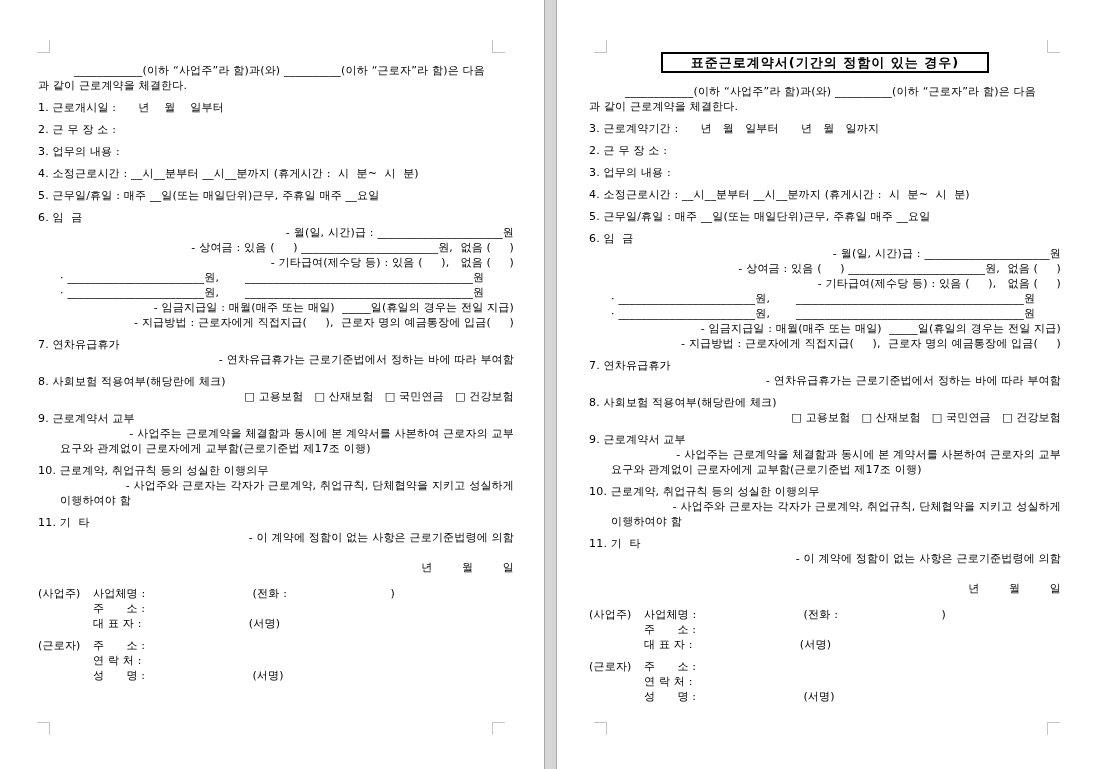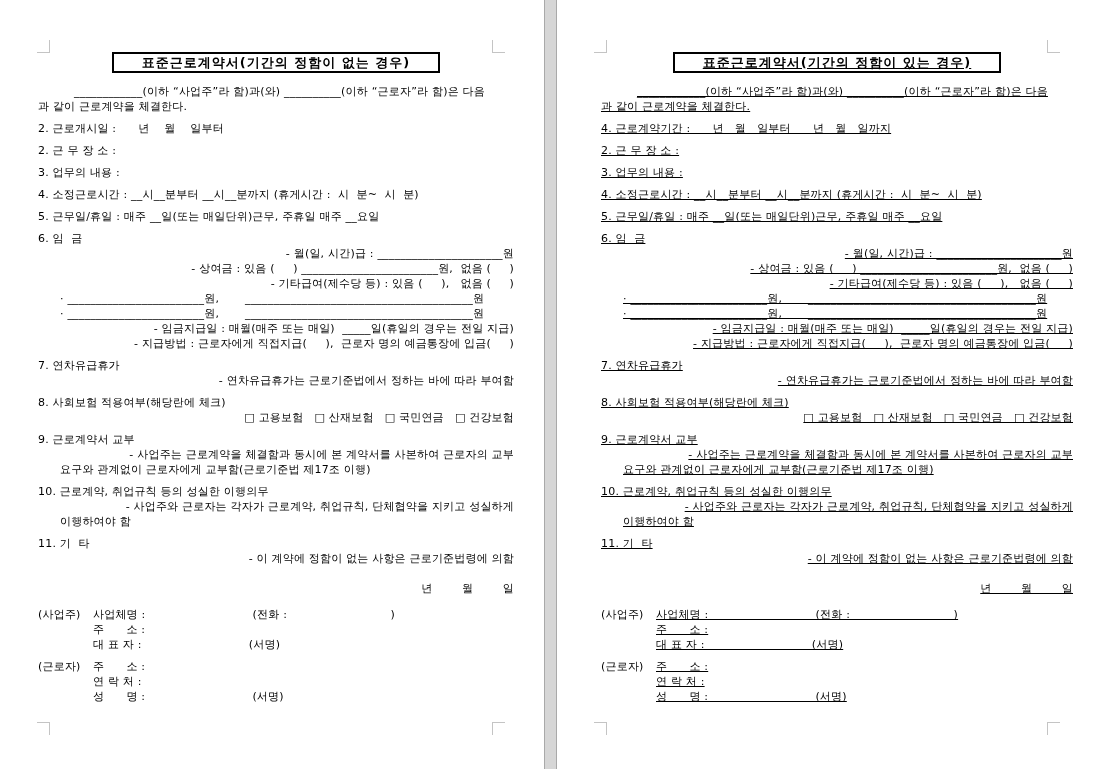--- a/index.html
+++ b/index.html
@@ -11,21 +11,21 @@
   .page{position:absolute;top:0;bottom:0;background:#ffffff;}
   .page-left{left:0;width:544px;}
   .page-right{left:557px;width:540px;}
   .page-gap{
     position:absolute;top:0;bottom:0;left:544px;width:13px;
     background:#d6d6d6;border-left:1px solid #a9a9a9;border-right:1px solid #a9a9a9;
     box-sizing:border-box;
   }
   .content{position:absolute;top:52px;}
   .page-left .content{left:38px;width:476px;}
-  .page-right .content{left:44px;width:472px;text-decoration:underline;}
+  .page-right .content{left:32px;width:472px;}
   .title-box{
     width:328px;margin:0 auto;border:2px solid #000;box-sizing:border-box;
     text-align:center;font-weight:bold;font-size:13px;line-height:17px;
     letter-spacing:1px;padding:0 2px;
   }
   .lines{margin-top:8px;}
   .ln{font-size:11px;line-height:15px;white-space:pre;letter-spacing:0.2px;}
   .ind1{padding-left:12px;text-align:right;}
   .ind2{padding-left:22px;}
   .ind3{text-indent:36px;}
@@ -49,27 +49,24 @@
 </style>
 </head>
 <body>
 
 <div class="page page-left">
   <div class="mark tl"></div>
   <div class="mark tr"></div>
   <div class="mark bl"></div>
   <div class="mark br"></div>
   <div class="content">
-    <div class="title-box">
-      <span>표준근로계약서(기간의 정함이 없는 경우)</span>
-    </div>
     <div class="lines">
         <div class="ln ind3 mt2">____________(이하 “사업주”라 함)과(와) __________(이하 “근로자”라 함)은 다음</div>
         <div class="ln">과 같이 근로계약을 체결한다.</div>
-        <div class="ln mt1">2. 근로개시일 :      년    월    일부터</div>
+        <div class="ln mt1">1. 근로개시일 :      년    월    일부터</div>
         <div class="ln mt1">2. 근 무 장 소 :</div>
         <div class="ln mt1">3. 업무의 내용 :</div>
         <div class="ln mt1">4. 소정근로시간 : __시__분부터 __시__분까지 (휴게시간 :  시  분~  시  분)</div>
         <div class="ln mt1">5. 근무일/휴일 : 매주 __일(또는 매일단위)근무, 주휴일 매주 __요일</div>
         <div class="ln mt1">6. 임  금</div>
         <div class="ln ind1">- 월(일, 시간)급 : ______________________원</div>
         <div class="ln ind1">- 상여금 : 있음 (     ) ________________________원,  없음 (     )</div>
         <div class="ln ind1">- 기타급여(제수당 등) : 있음 (     ),   없음 (     )</div>
         <div class="ln ind2">· ________________________원,       ________________________________________원</div>
         <div class="ln ind2">· ________________________원,       ________________________________________원</div>
@@ -105,21 +102,21 @@
   <div class="mark tr"></div>
   <div class="mark bl"></div>
   <div class="mark br"></div>
   <div class="content">
     <div class="title-box">
       <span>표준근로계약서(기간의 정함이 있는 경우)</span>
     </div>
     <div class="lines">
         <div class="ln ind3 mt2">____________(이하 “사업주”라 함)과(와) __________(이하 “근로자”라 함)은 다음</div>
         <div class="ln">과 같이 근로계약을 체결한다.</div>
-        <div class="ln mt1">4. 근로계약기간 :      년   월   일부터      년   월   일까지</div>
+        <div class="ln mt1">3. 근로계약기간 :      년   월   일부터      년   월   일까지</div>
         <div class="ln mt1">2. 근 무 장 소 :</div>
         <div class="ln mt1">3. 업무의 내용 :</div>
         <div class="ln mt1">4. 소정근로시간 : __시__분부터 __시__분까지 (휴게시간 :  시  분~  시  분)</div>
         <div class="ln mt1">5. 근무일/휴일 : 매주 __일(또는 매일단위)근무, 주휴일 매주 __요일</div>
         <div class="ln mt1">6. 임  금</div>
         <div class="ln ind1">- 월(일, 시간)급 : ______________________원</div>
         <div class="ln ind1">- 상여금 : 있음 (     ) ________________________원,  없음 (     )</div>
         <div class="ln ind1">- 기타급여(제수당 등) : 있음 (     ),   없음 (     )</div>
         <div class="ln ind2">· ________________________원,       ________________________________________원</div>
         <div class="ln ind2">· ________________________원,       ________________________________________원</div>

